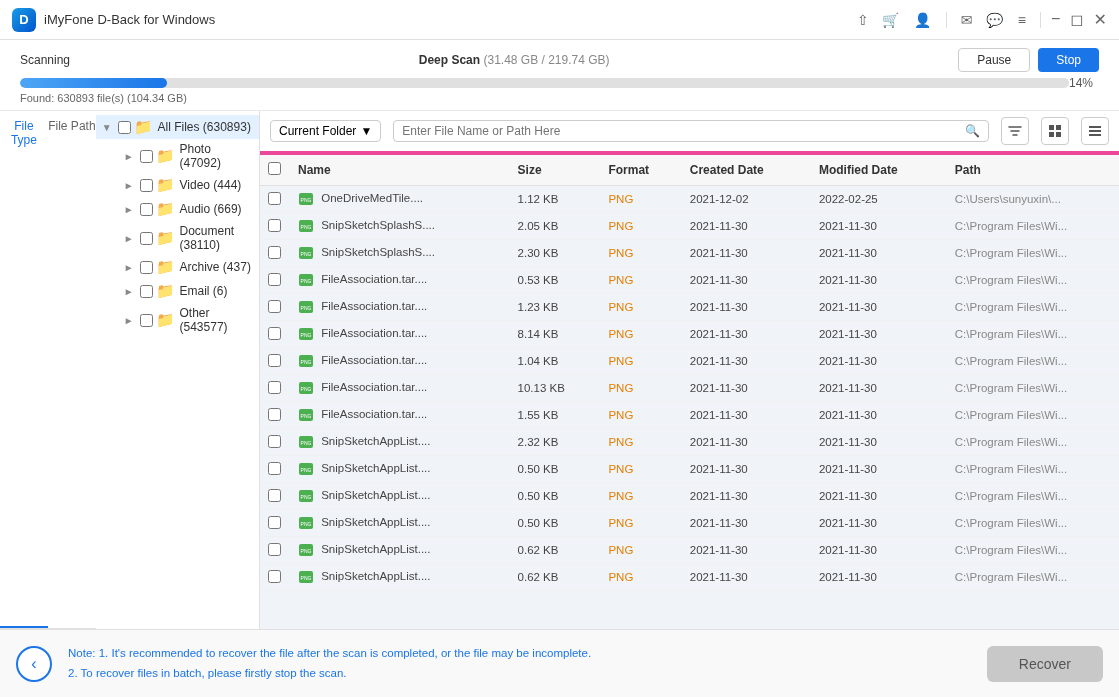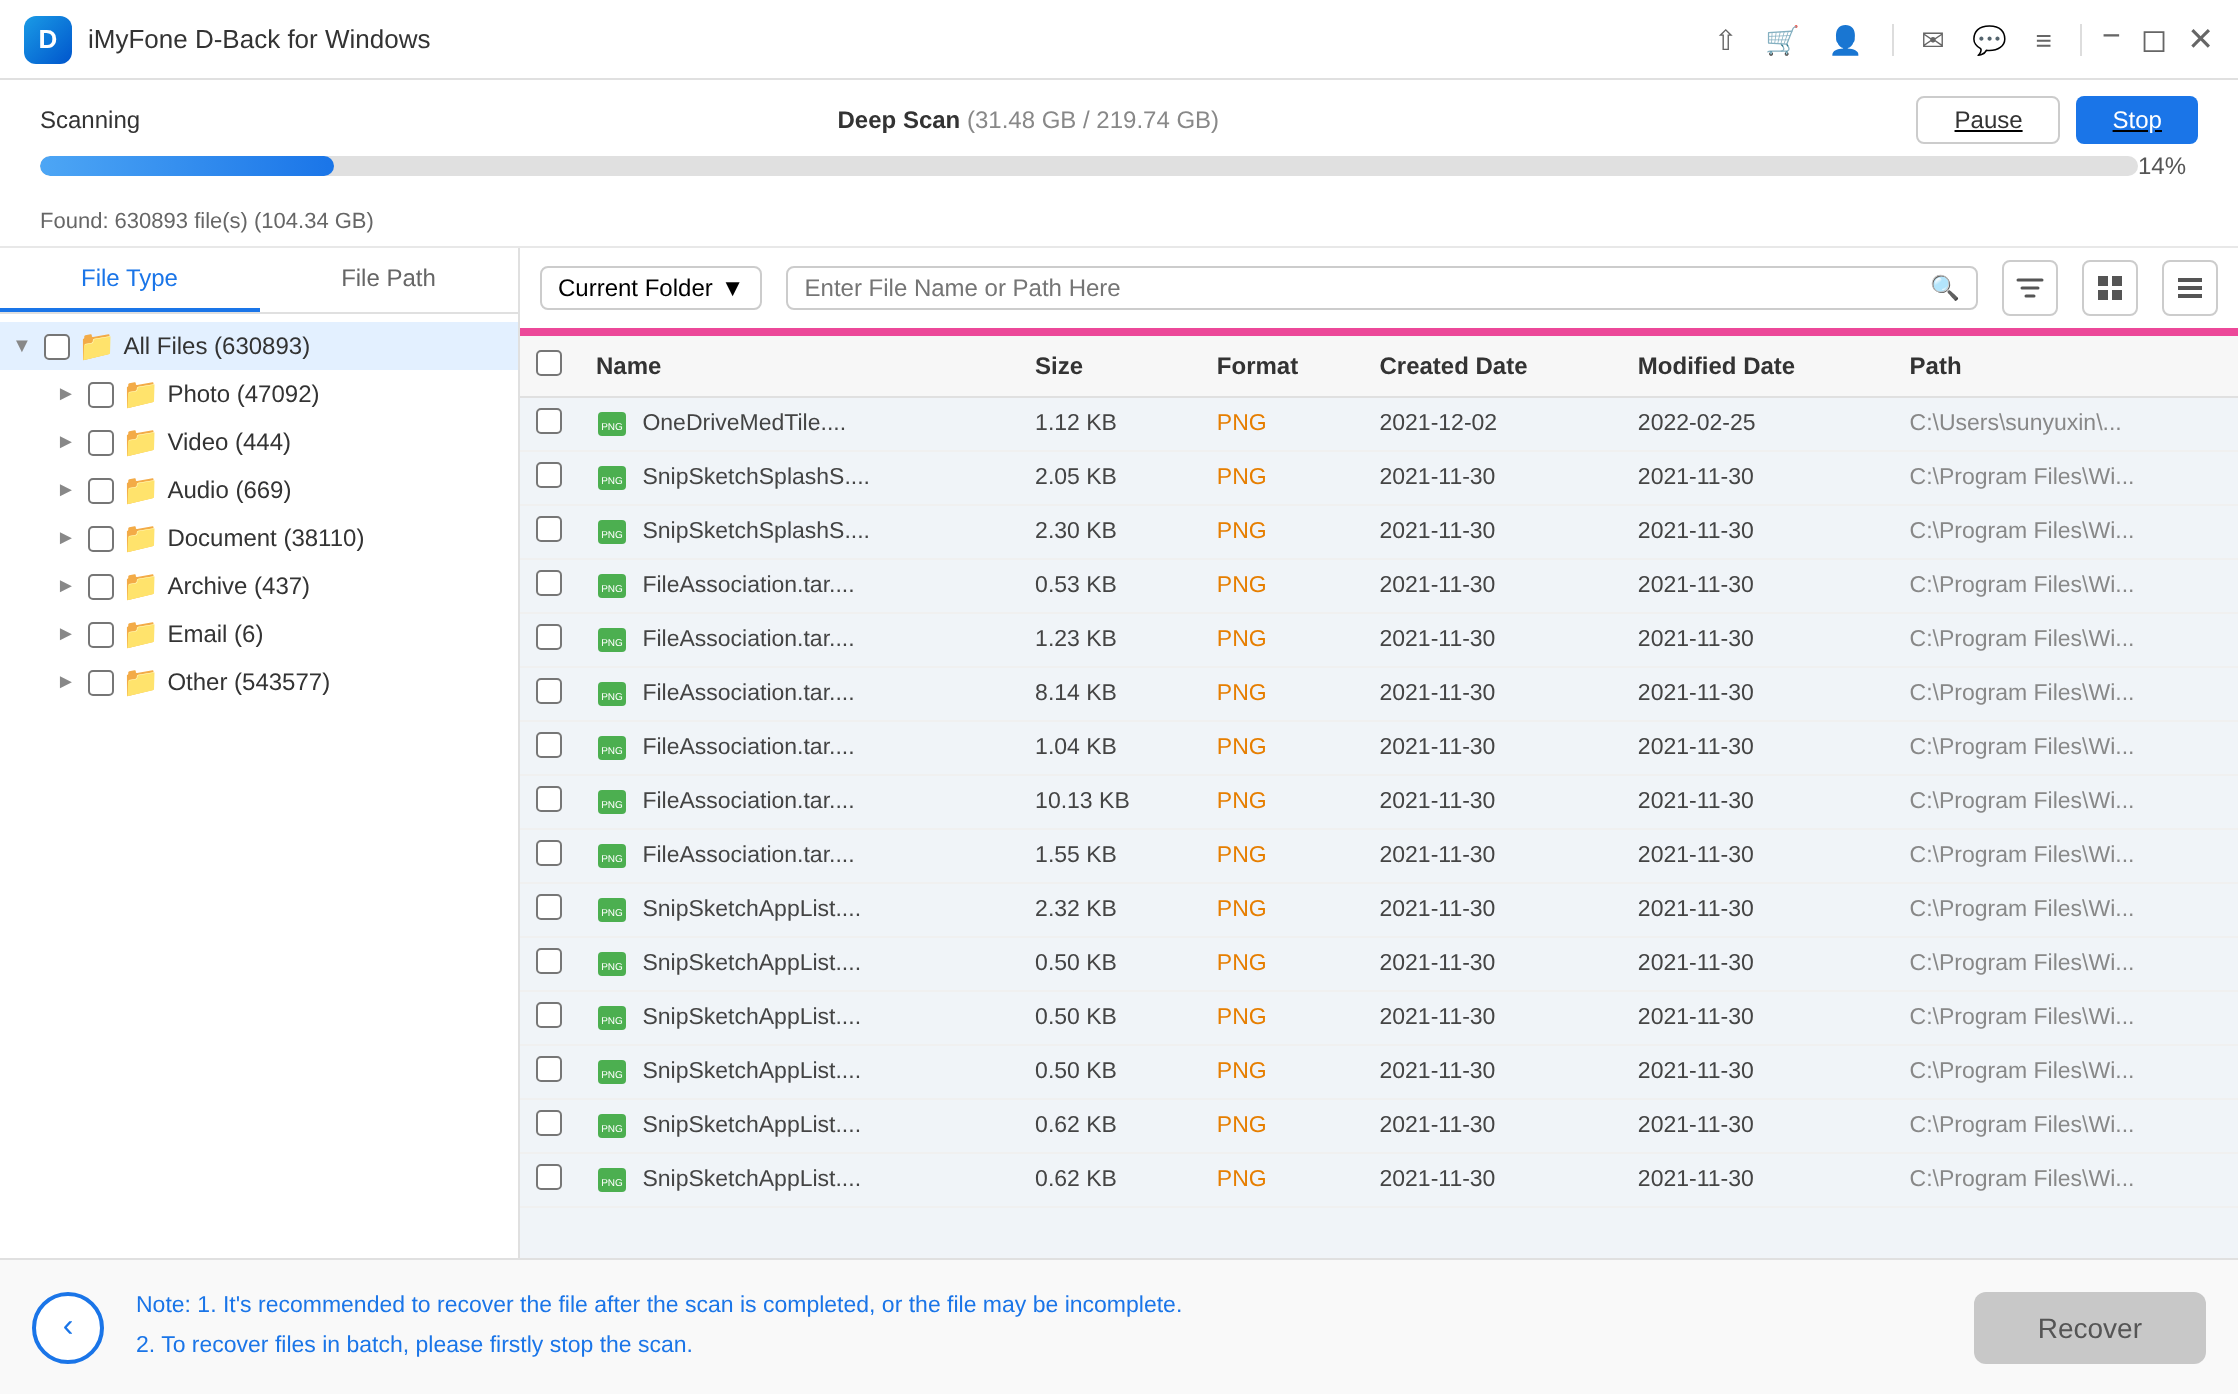--- a/index.html
+++ b/index.html
@@ -49,40 +49,40 @@
     .scan-info .deep { color: #333; font-weight: 600; }
     .scan-info .size { color: #888; }
     .scan-progress-row { display: flex; align-items: center; }
     .progress-track {
       flex: 1; height: 10px; background: #e0e0e0; border-radius: 5px; overflow: hidden;
     }
     .progress-fill {
       height: 100%; background: linear-gradient(90deg, #4da6f5, #1a75e8); border-radius: 5px;
     }
     .scan-pct { font-size: 12px; color: #555; width: 30px; }
-    .scan-buttons { display: flex; gap: 8px; text-decoration: underline; }
+    .scan-buttons { display: flex; gap: 8px; }
     .btn-pause {
       padding: 4px 18px; border: 1px solid #ccc; background: white;
       border-radius: 4px; font-size: 12px; cursor: pointer; color: #333;
     }
     .btn-stop {
       padding: 4px 18px; border: none; background: #1a75e8;
       border-radius: 4px; font-size: 12px; cursor: pointer; color: white;
     }
-    .found-text { font-size: 11px; color: #666; margin-top: 15px; }
+    .found-text { font-size: 11px; color: #666; margin-top: 2px; }
 
     
     .main-content {
       display: flex; flex: 1; overflow: hidden;
     }
 
     
     .sidebar {
       width: 260px; background: white; border-right: 1px solid #e0e0e0;
-      display: flex; flex-direction: column; flex-shrink: 0;
+      display: flex; flex-shrink: 0;
     }
     .tab-bar {
       display: flex; border-bottom: 1px solid #e0e0e0;
     }
     .tab {
       flex: 1; padding: 8px 0; text-align: center; font-size: 12px; cursor: pointer;
       color: #666; border-bottom: 2px solid transparent;
     }
     .tab.active {
       color: #1a75e8; border-bottom: 2px solid #1a75e8; font-weight: 500;

